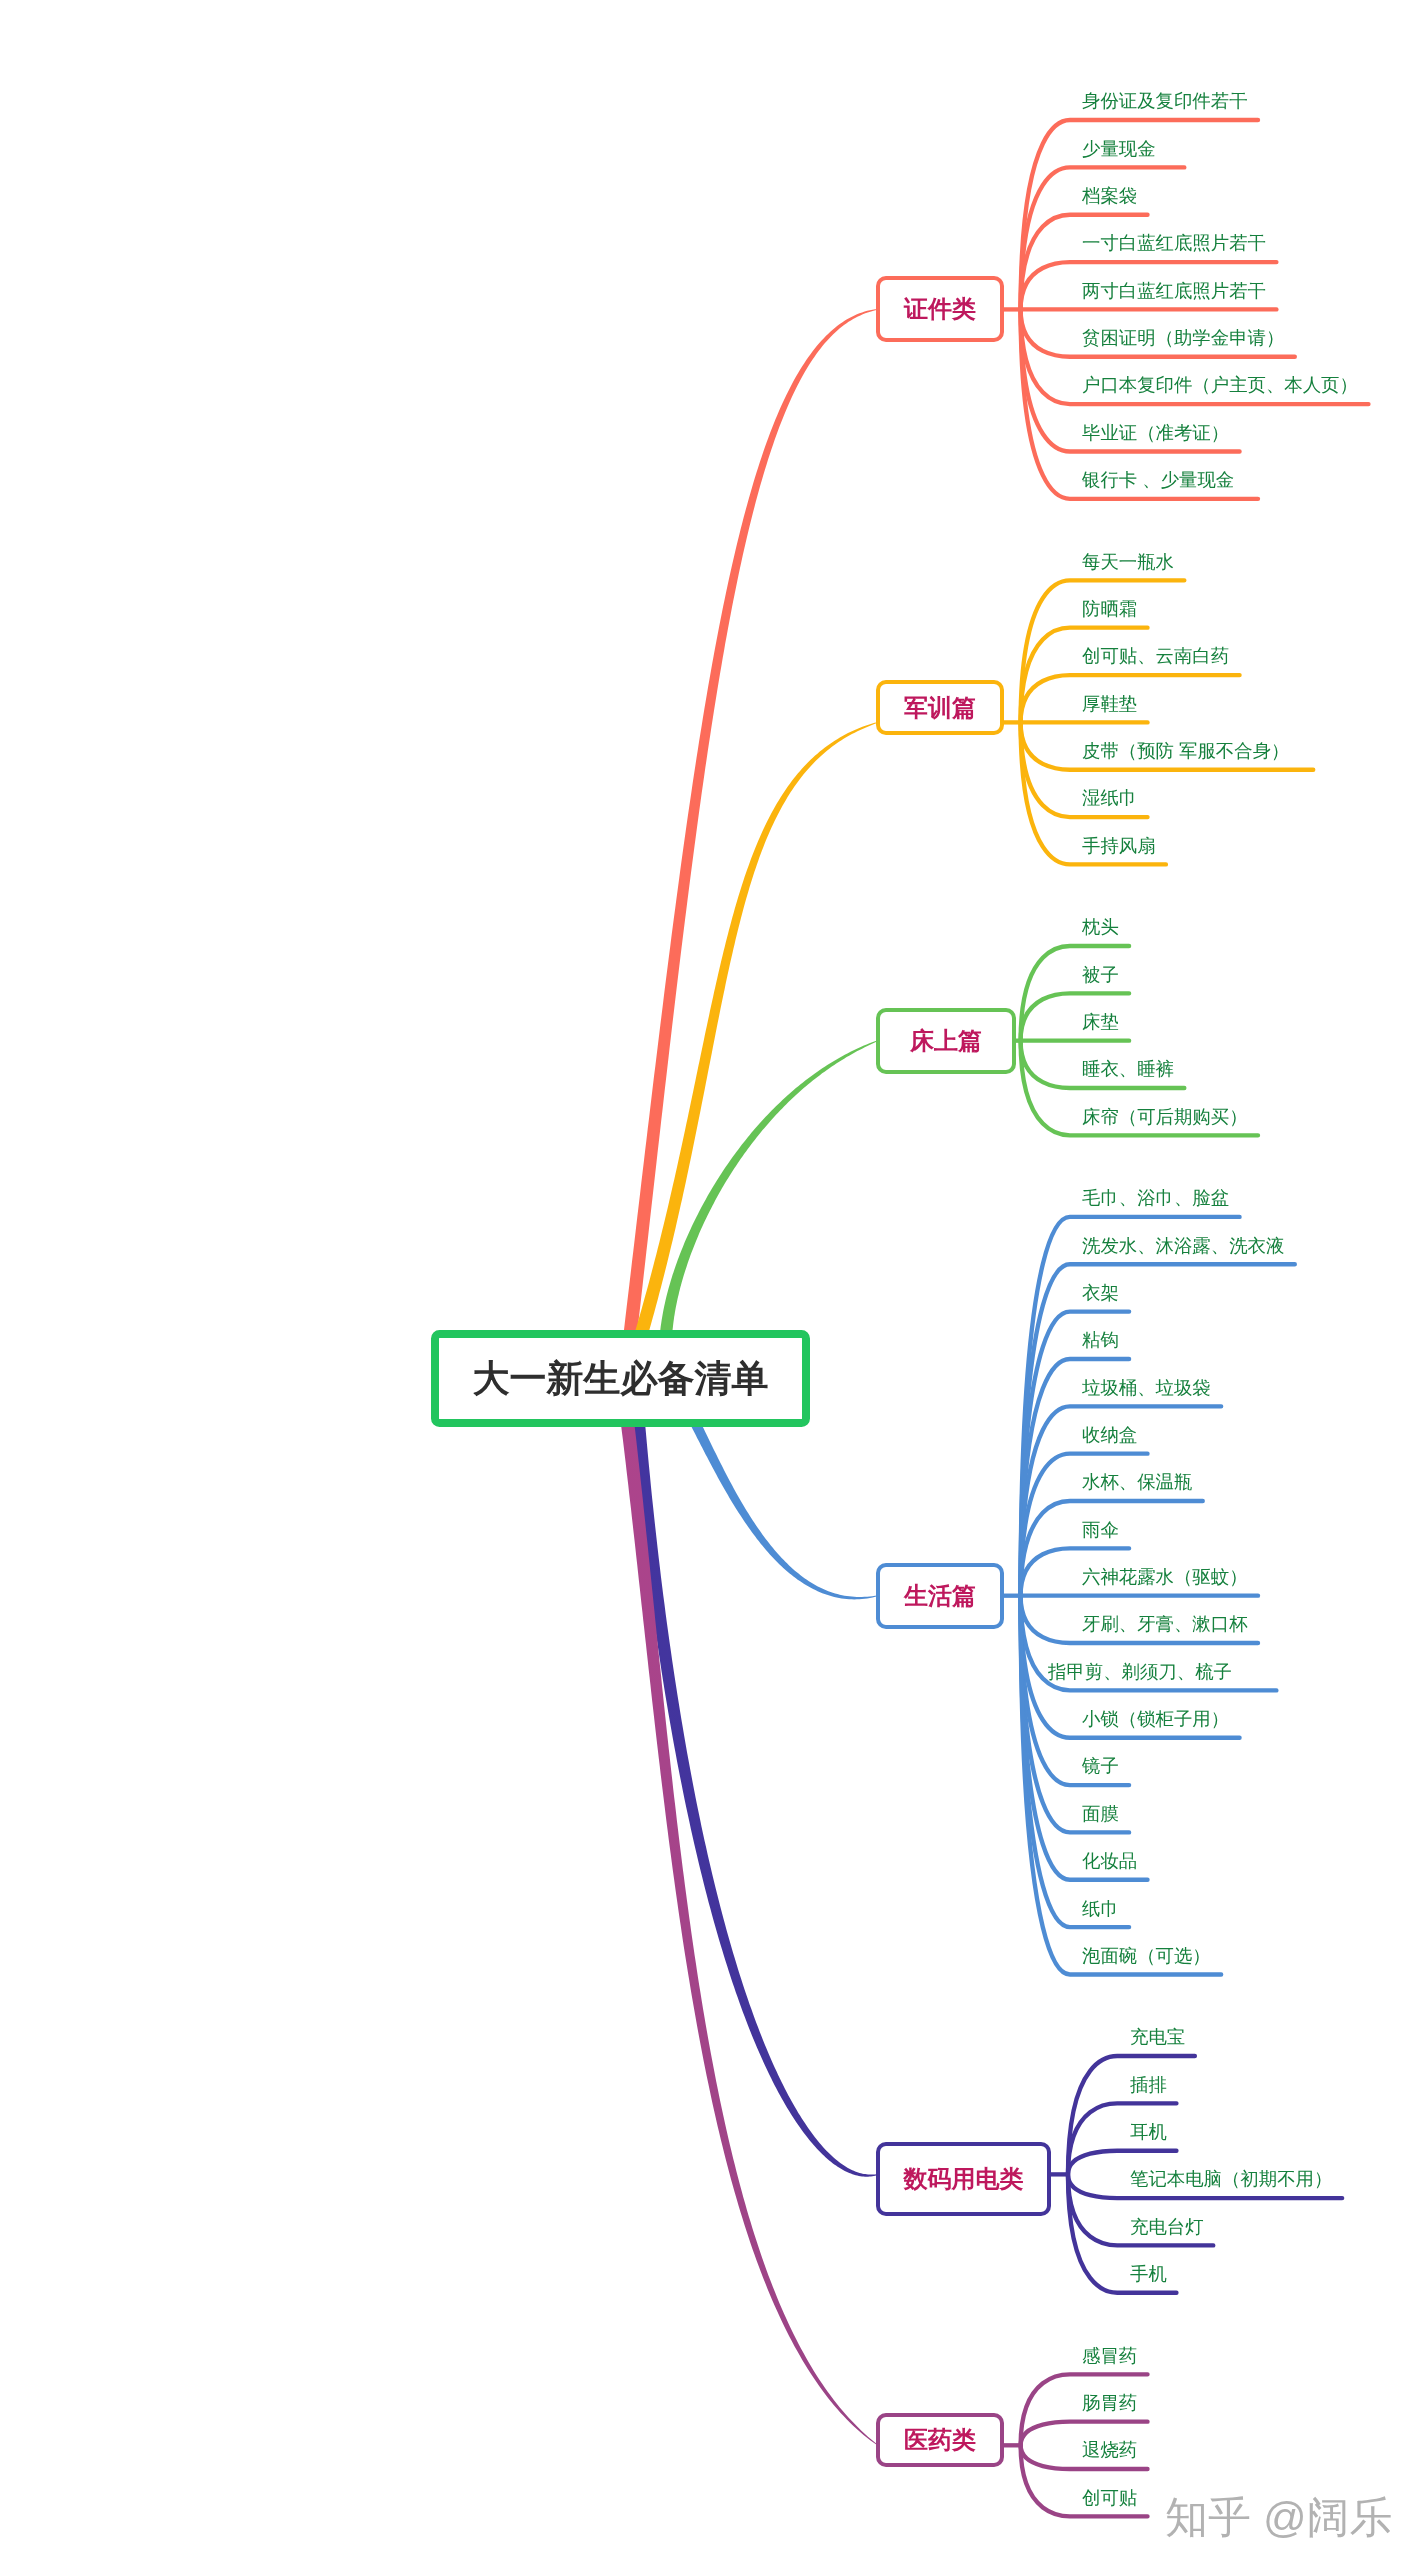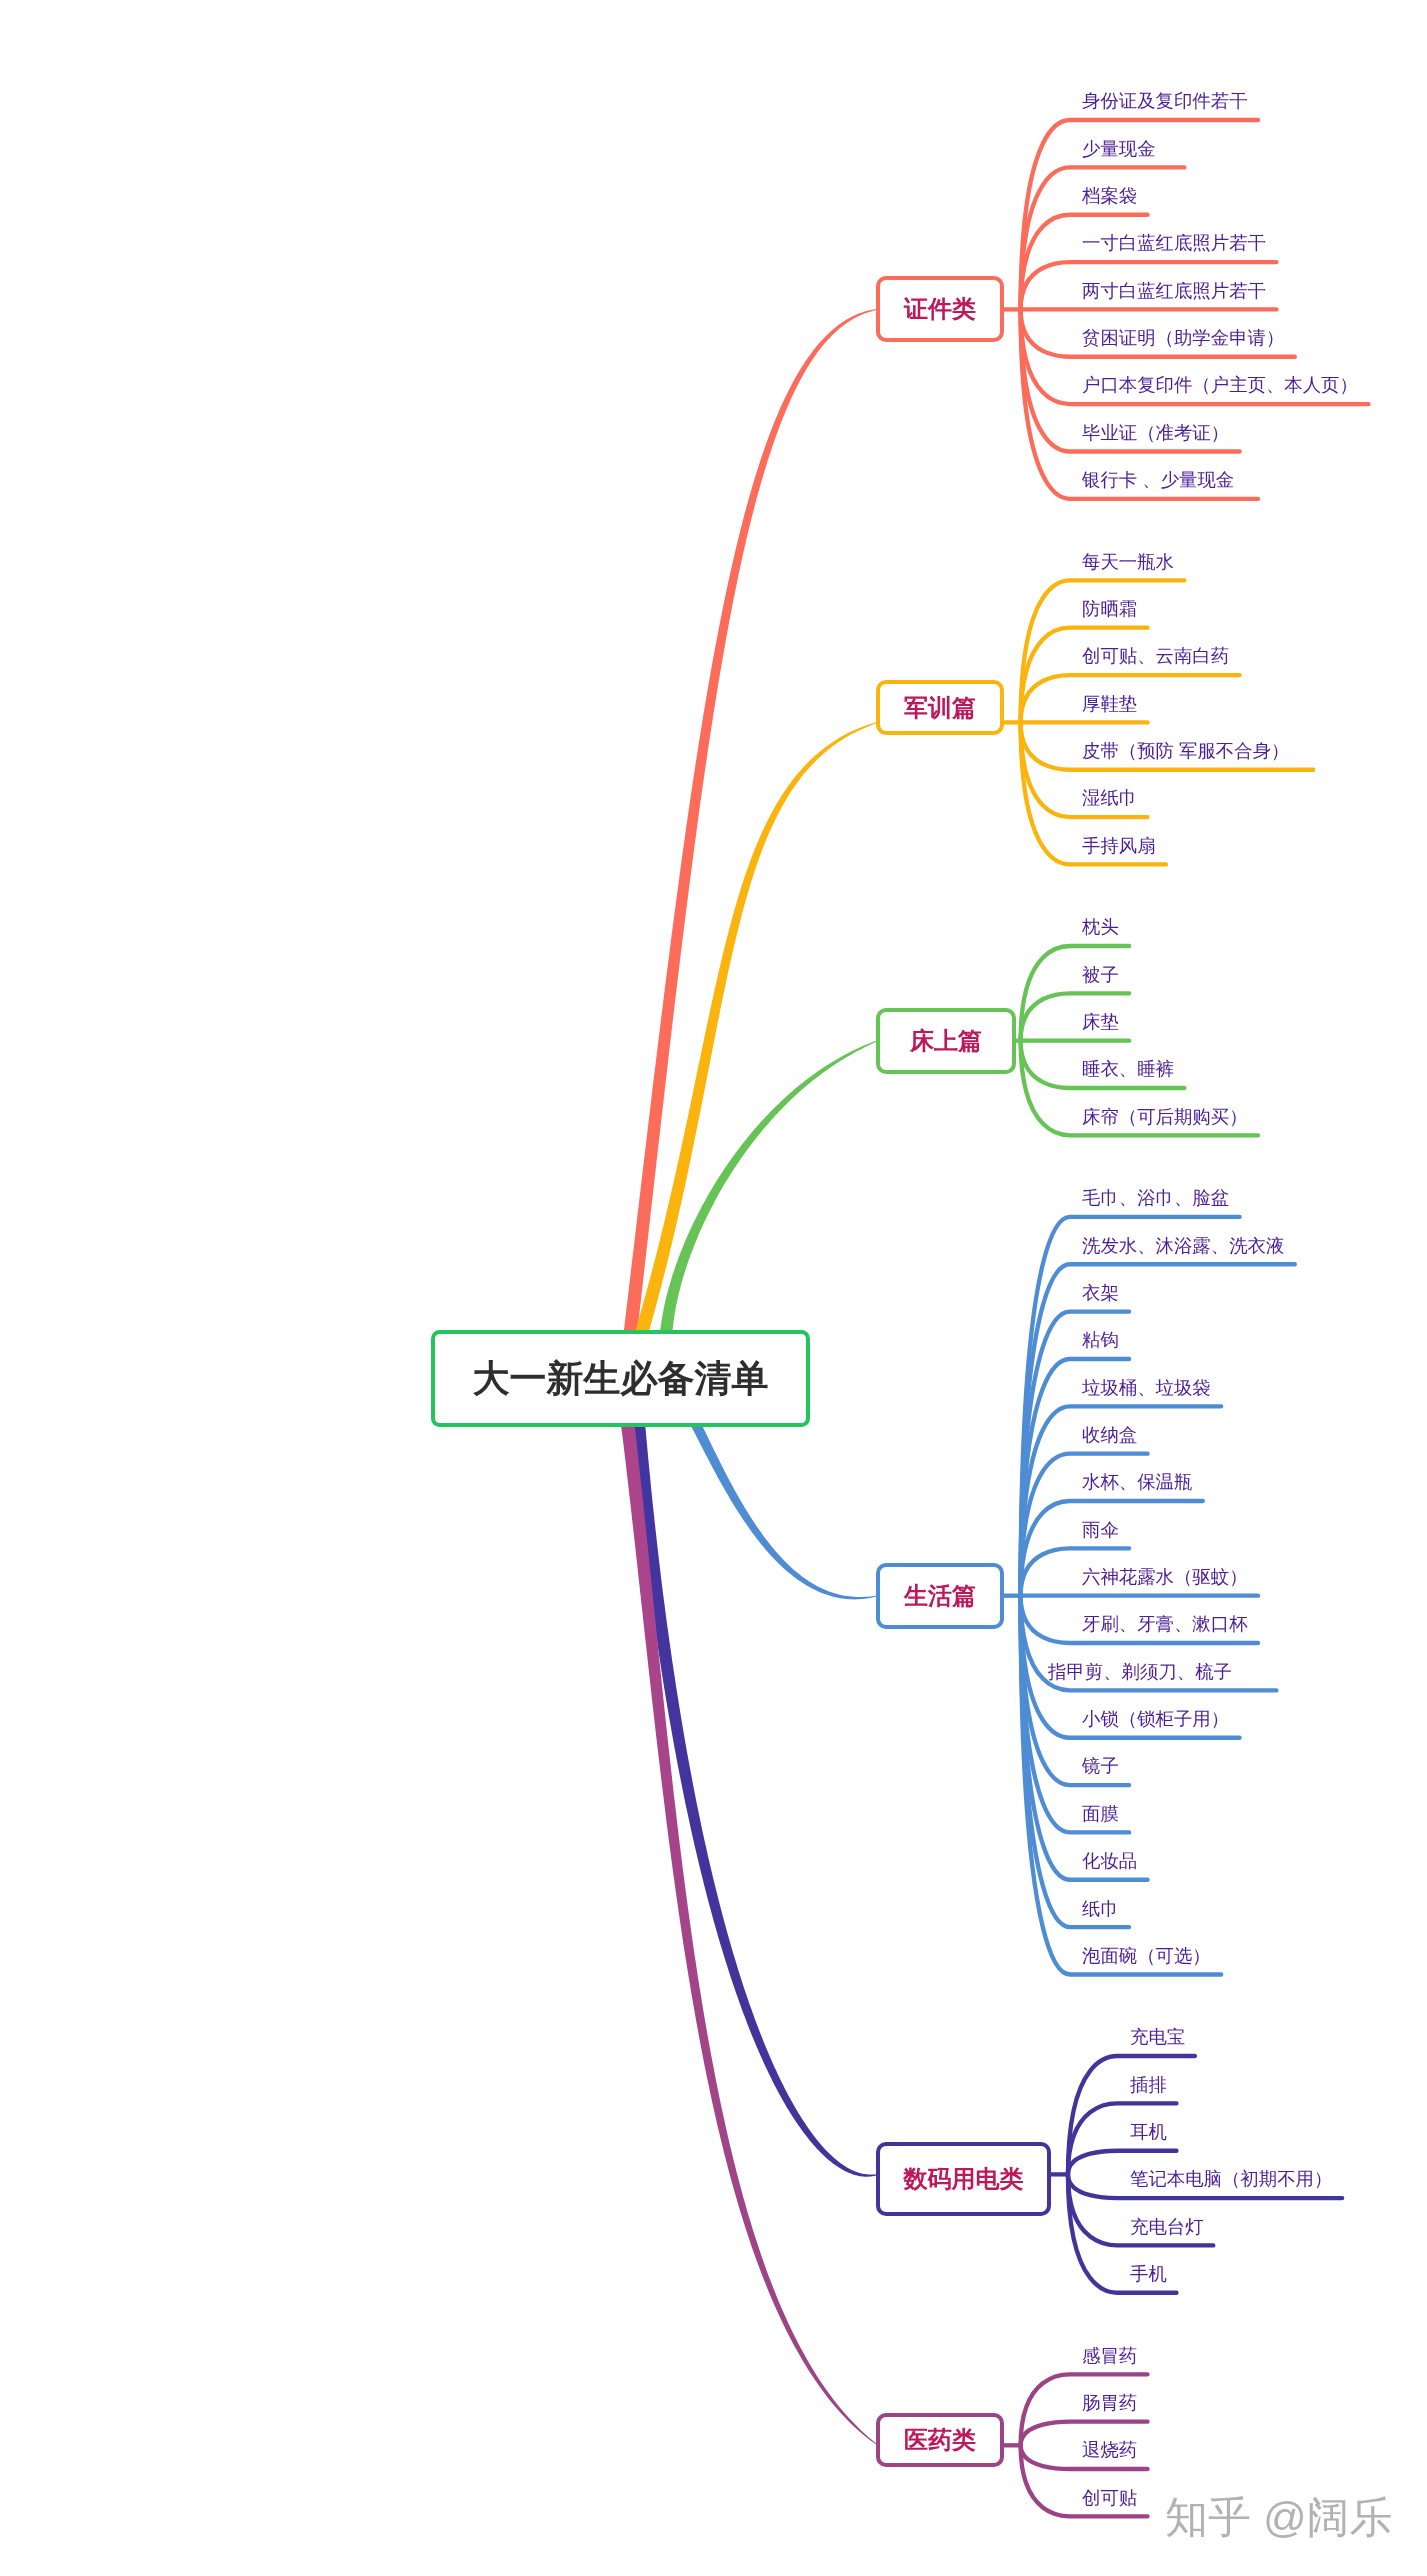--- a/index.html
+++ b/index.html
@@ -2,24 +2,24 @@
 <html style="font-size:10.5px"><head>
 <meta charset="utf-8">
 <style>
   html,body{margin:0;padding:0;background:#ffffff;}
   #page{position:relative;width:1427px;height:2576px;background:#ffffff;overflow:hidden;
         font-family:"Liberation Sans",sans-serif;-webkit-font-smoothing:antialiased;
         will-change:opacity;}
   #wires{position:absolute;left:0;top:0;width:1427px;height:2576px;}
   .node{position:absolute;box-sizing:border-box;background:#ffffff;
         display:flex;align-items:center;justify-content:center;white-space:nowrap;will-change:opacity;}
-  #root-node{border:4px solid #22c55e;border-radius:8.5px;color:#2e2e2e;
+  #root-node{border:8px solid #22c55e;border-radius:8.5px;color:#2e2e2e;
              font-weight:700;font-size:37px;}
   .cat-node{border:4px solid #000;border-radius:10px;color:#be185d;font-weight:700;font-size:24px;}
-  .leaf-label{position:absolute;white-space:nowrap;color:#4c1d95;font-size:18.4px;line-height:1;will-change:opacity;text-align:right;}
+  .leaf-label{position:absolute;white-space:nowrap;color:#15803d;font-size:18.4px;line-height:1;will-change:opacity;text-align:right;}
   #watermark{position:absolute;color:#b2b2b2;font-size:43px;white-space:nowrap;will-change:opacity;}
   .node span{will-change:opacity;display:inline-block;}
 </style>
 </head>
 <body>
 
 <div id="page">
 <svg id="wires" width="1427" height="2576" viewBox="0 0 2170 3917">
 <defs>
         <linearGradient id="bg0" gradientUnits="userSpaceOnUse" x1="950.6" y1="2096.0" x2="1335.0" y2="470.4">

